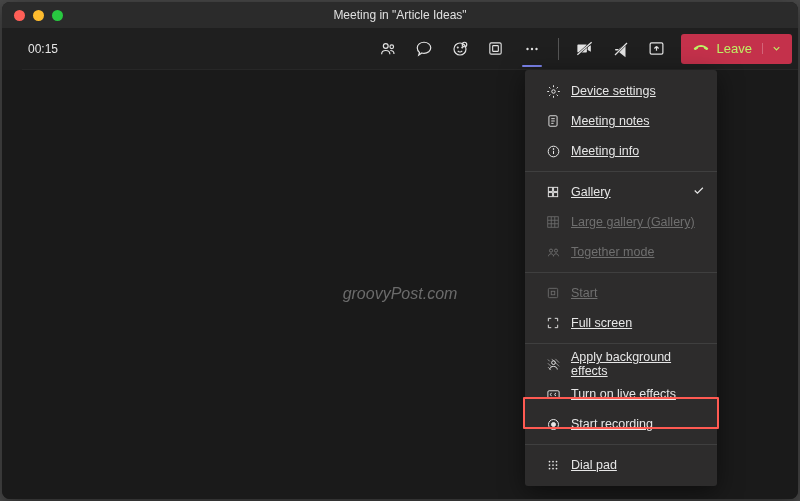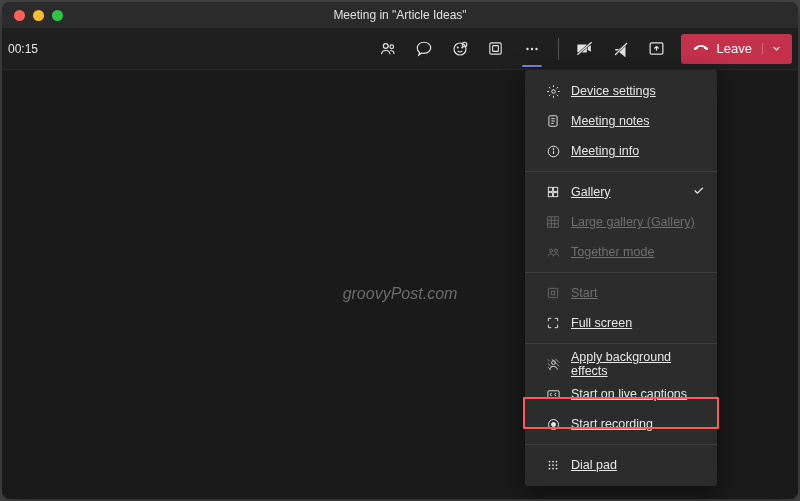--- a/index.html
+++ b/index.html
@@ -46,20 +46,21 @@
     font-size: 12px;
     pointer-events: none;
   }
   .toolbar {
     height: 42px;
     background: #1f1f1f;
     border-bottom: 1px solid rgba(255,255,255,0.04);
     display: flex;
     align-items: center;
     padding: 0 6px;
+    margin-left: 20px;
   }
   .timer {
     color: #e6e6e6;
     font-size: 12px;
     margin-right: auto;
   }
   .tb-icons {
     display: flex;
     align-items: center;
     gap: 4px;
@@ -78,21 +79,21 @@
   .more-active::after {
     content: "";
     position: absolute;
     bottom: -2px; left: 6px; right: 6px;
     height: 2px;
     background: #7b83eb;
     border-radius: 1px;
   }
   .leave-btn {
     background: #c4314b;
-    color: #ffffff;
+    color: #bef264;
     height: 30px;
     border-radius: 3px;
     display: flex;
     align-items: center;
     padding: 0 10px 0 12px;
     gap: 8px;
     font-size: 13px;
     font-weight: 500;
     margin-left: 8px;
     cursor: pointer;
@@ -362,21 +363,21 @@
       <span>Apply background effects</span>
     </div>
 
     <div class="menu-item">
       <span class="menu-icon">
         <svg width="15" height="15" viewBox="0 0 24 24" fill="none" stroke="currentColor" stroke-width="1.5">
             <rect x="3" y="6" width="18" height="12" rx="2"></rect>
             <path d="M9 10a2 2 0 0 0-2 2 2 2 0 0 0 2 2M16 10a2 2 0 0 0-2 2 2 2 0 0 0 2 2"></path>
           </svg>
       </span>
-      <span>Start on live captions</span>
+      <span>Turn on live effects</span>
     </div>
 
     <div class="menu-item">
       <span class="menu-icon">
         <svg width="15" height="15" viewBox="0 0 24 24" fill="none" stroke="currentColor" stroke-width="1.6">
             <circle cx="12" cy="12" r="8"></circle>
             <circle cx="12" cy="12" r="3.2" fill="currentColor"></circle>
           </svg>
       </span>
       <span>Start recording</span>

